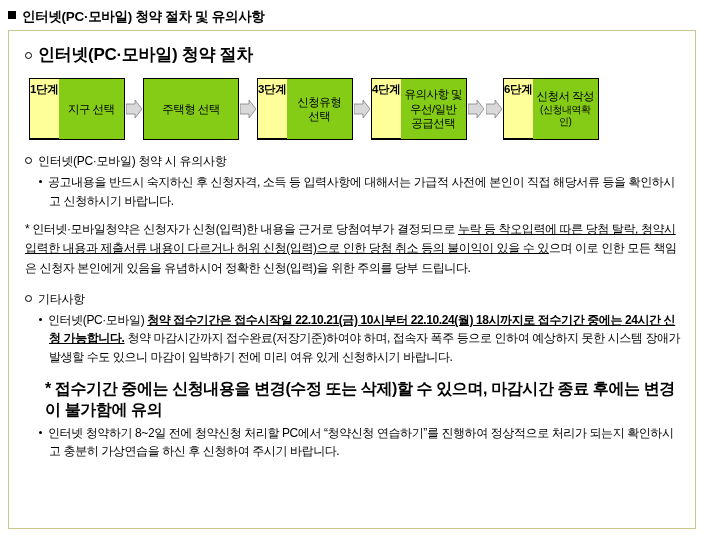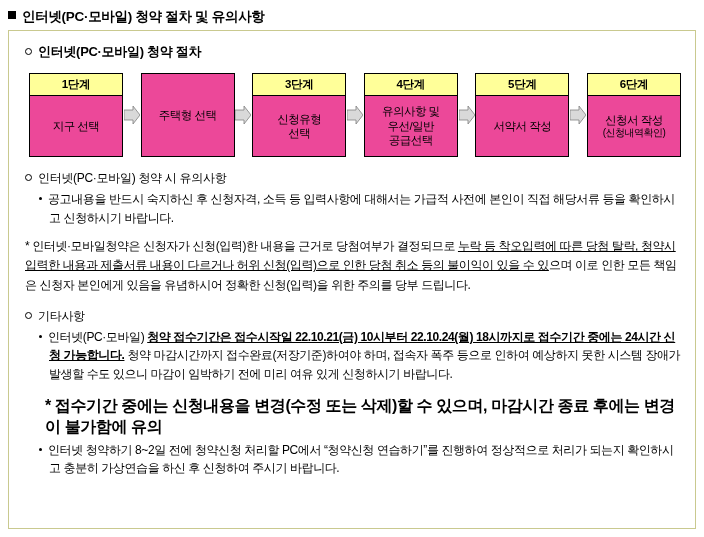--- a/index.html
+++ b/index.html
@@ -42,21 +42,21 @@
     position: absolute;
     left: 8px;
     top: 30px;
     width: 688px;
     height: 499px;
     border: 1.5px solid #c9c98f;
     box-sizing: border-box;
     padding: 12px 14px 8px 14px;
   }
   .sec-head {
-    font-size: 13px;
+    font-size: 17px;
     font-weight: bold;
     letter-spacing: -0.3px;
     margin: 0 0 0 2px;
   }
   .bullet-ring {
     display: inline-block;
     width: 7px;
     height: 7px;
     border: 1.6px solid #000;
     border-radius: 50%;
@@ -68,22 +68,22 @@
   .flow {
     display: flex;
     align-items: stretch;
     margin: 12px 0 0 6px;
   }
   .step {
     width: 96px;
     border: 1.2px solid #000;
     box-sizing: border-box;
     display: flex;
-    flex-direction: column;
-    background: #ec4899;
+    flex-direction: row;
+    background: #84cc16;
   }
   .step-head {
     background: #ffff99;
     border-bottom: 1.2px solid #000;
     text-align: center;
     font-size: 11.5px;
     font-weight: bold;
     padding: 3px 0 3px 0;
     letter-spacing: -0.3px;
   }
@@ -199,24 +199,20 @@
       <div class="step">
         <div class="step-head">4단계</div>
         <div class="step-body">유의사항 및<br>우선/일반<br>공급선택</div>
       </div>
       <div class="arrow">
         <svg width="16" height="18" viewBox="0 0 16 18">
             <polygon points="0,4 9,4 9,0 16,9 9,18 9,14 0,14" fill="#d9d9d9" stroke="#808080" stroke-width="0.8"></polygon>
           </svg>
       </div>
 
-      <div class="step">
-        <div class="step-head">5단계</div>
-        <div class="step-body">서약서 작성</div>
-      </div>
       <div class="arrow">
         <svg width="16" height="18" viewBox="0 0 16 18">
             <polygon points="0,4 9,4 9,0 16,9 9,18 9,14 0,14" fill="#d9d9d9" stroke="#808080" stroke-width="0.8"></polygon>
           </svg>
       </div>
 
       <div class="step">
         <div class="step-head">6단계</div>
         <div class="step-body">
           <div>

